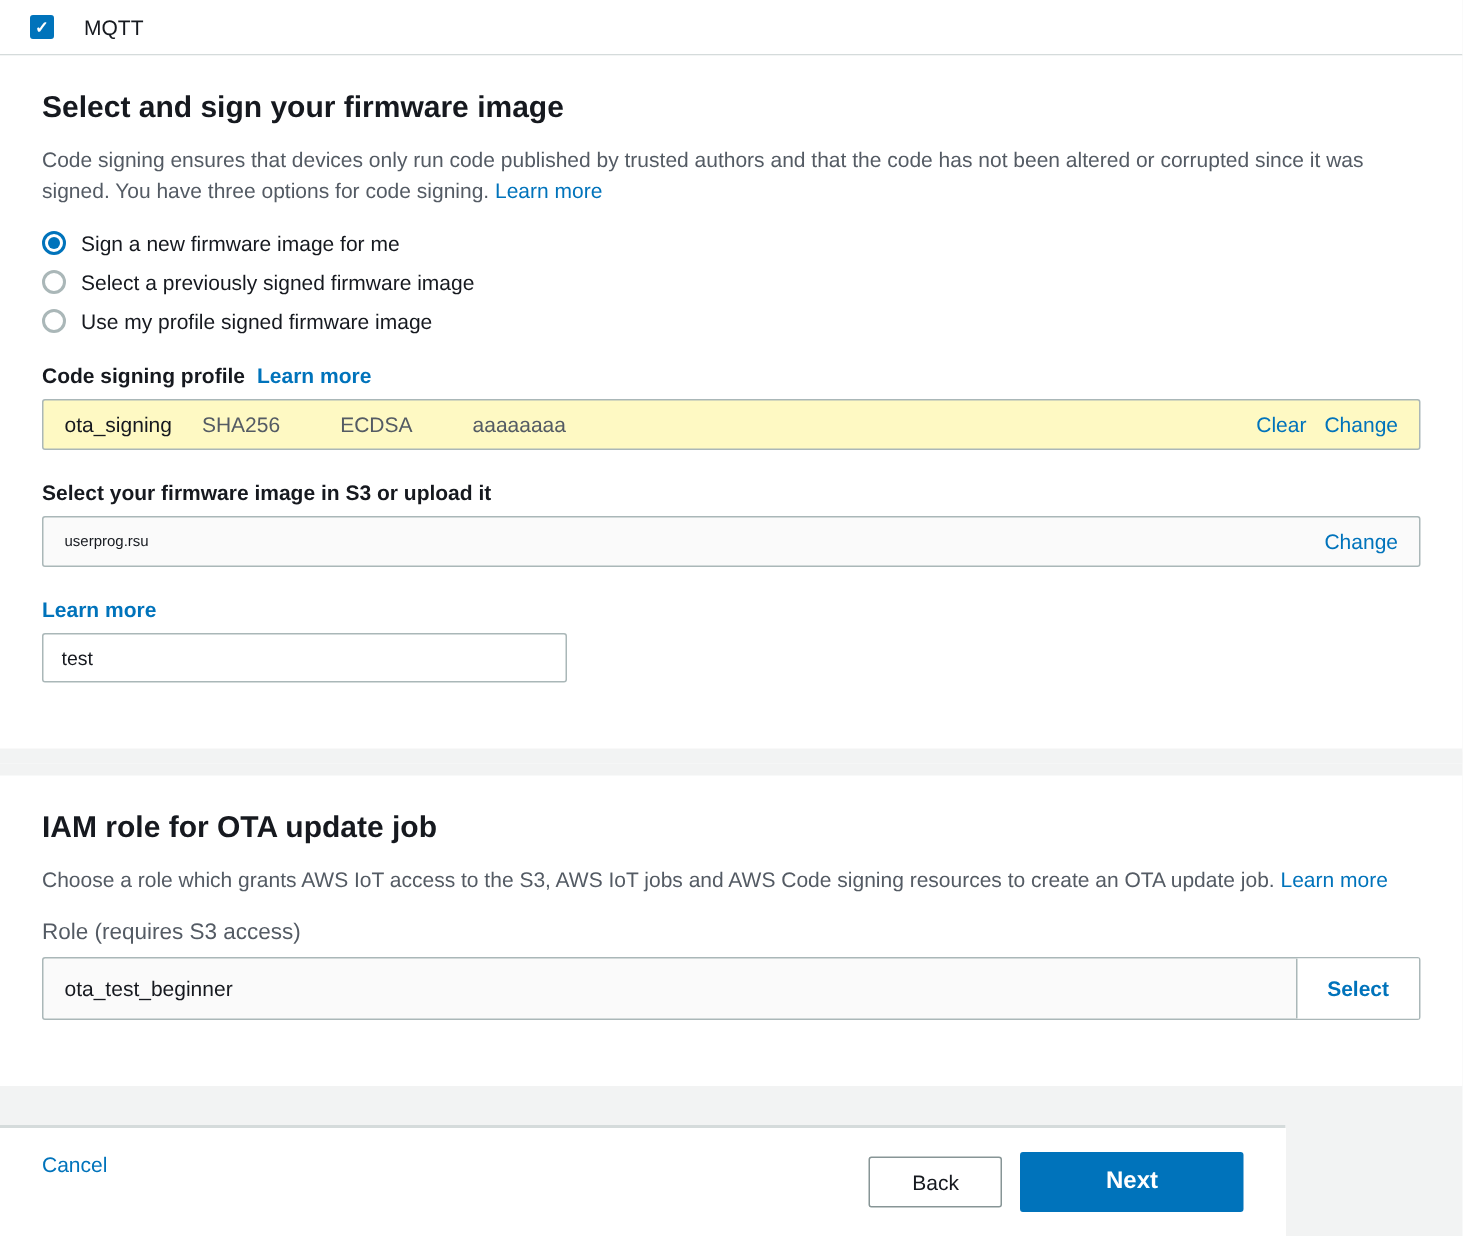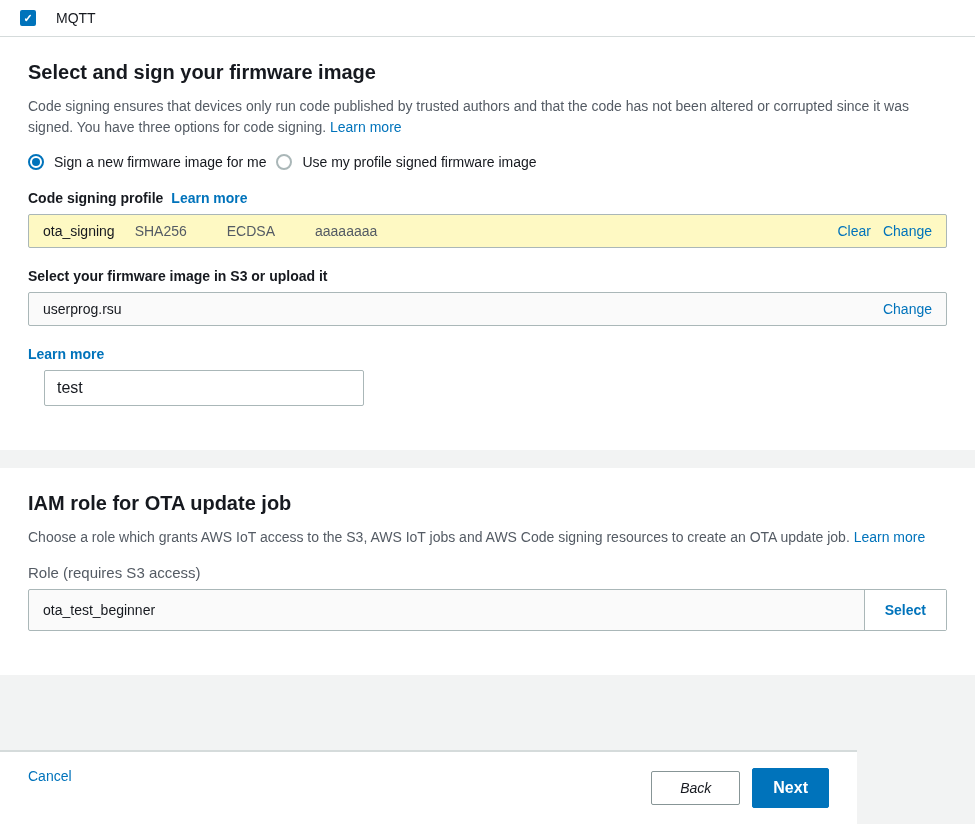--- a/index.html
+++ b/index.html
@@ -65,20 +65,21 @@
     }
 
     .learn-more {
       color: #0073bb;
       text-decoration: none;
       cursor: pointer;
     }
 
     .radio-group {
       display: flex;
+      flex-direction: column;
       gap: 10px;
       margin-bottom: 20px;
     }
 
     .radio-option {
       display: flex;
       align-items: center;
       gap: 10px;
       cursor: pointer;
     }
@@ -168,35 +169,34 @@
     .input-row {
       display: flex;
       align-items: center;
       border: 1px solid #aab7b8;
       border-radius: 2px;
       background: #fafafa;
       padding: 8px 14px;
     }
 
     .input-row .input-value {
-      font-size: 14px;
+      font-size: 10px;
       color: #16191f;
       flex: 1;
     }
 
     .text-input {
       border: 1px solid #aab7b8;
       border-radius: 2px;
       padding: 8px 12px;
-      font-size: 16px;
-      color: #16191f;
-      background: #fff;
-      width: 320px;
+      font-size: 13px;
+      color: #16191f;
+      background: #fff;
+      width: 350px;
       outline: none;
-      margin-left: 16px;
     }
 
     .iam-section {
       background: #fff;
       padding: 24px 28px;
       margin-bottom: 2px;
       border-top: 8px solid #f2f3f3;
     }
 
     .role-field-row {
@@ -250,28 +250,27 @@
     }
 
     .back-btn {
       background: #fff;
       border: 1px solid #879596;
       border-radius: 2px;
       padding: 8px 28px;
       font-size: 14px;
       color: #16191f;
       cursor: pointer;
-      font-style: italic;
     }
 
     .next-btn {
       background: #0073bb;
       border: 1px solid #0073bb;
       border-radius: 2px;
-      padding: 10px 20px;
+      padding: 10px 56px;
       font-size: 16px;
       font-weight: 600;
       color: #fff;
       cursor: pointer;
     }
 
     .divider {
       height: 8px;
       background: #f2f3f3;
     }
@@ -295,20 +294,24 @@
 
   <p class="description">
     <span>Code signing ensures that devices only run code published by trusted authors and that the code has not been altered or corrupted since it was signed. You have three options for code signing.</span>
     <a class="learn-more">Learn more</a>
   </p>
 
   <div class="radio-group">
     <div class="radio-option">
       <div class="radio-circle selected"></div>
       <span class="radio-label">Sign a new firmware image for me</span>
+    </div>
+    <div class="radio-option">
+      <div class="radio-circle"></div>
+      <span class="radio-label">Select a previously signed firmware image</span>
     </div>
     <div class="radio-option">
       <div class="radio-circle"></div>
       <span class="radio-label">Use my profile signed firmware image</span>
     </div>
   </div>
 
   <div class="field-section">
     <div class="field-label">
       <span>Code signing profile</span>

